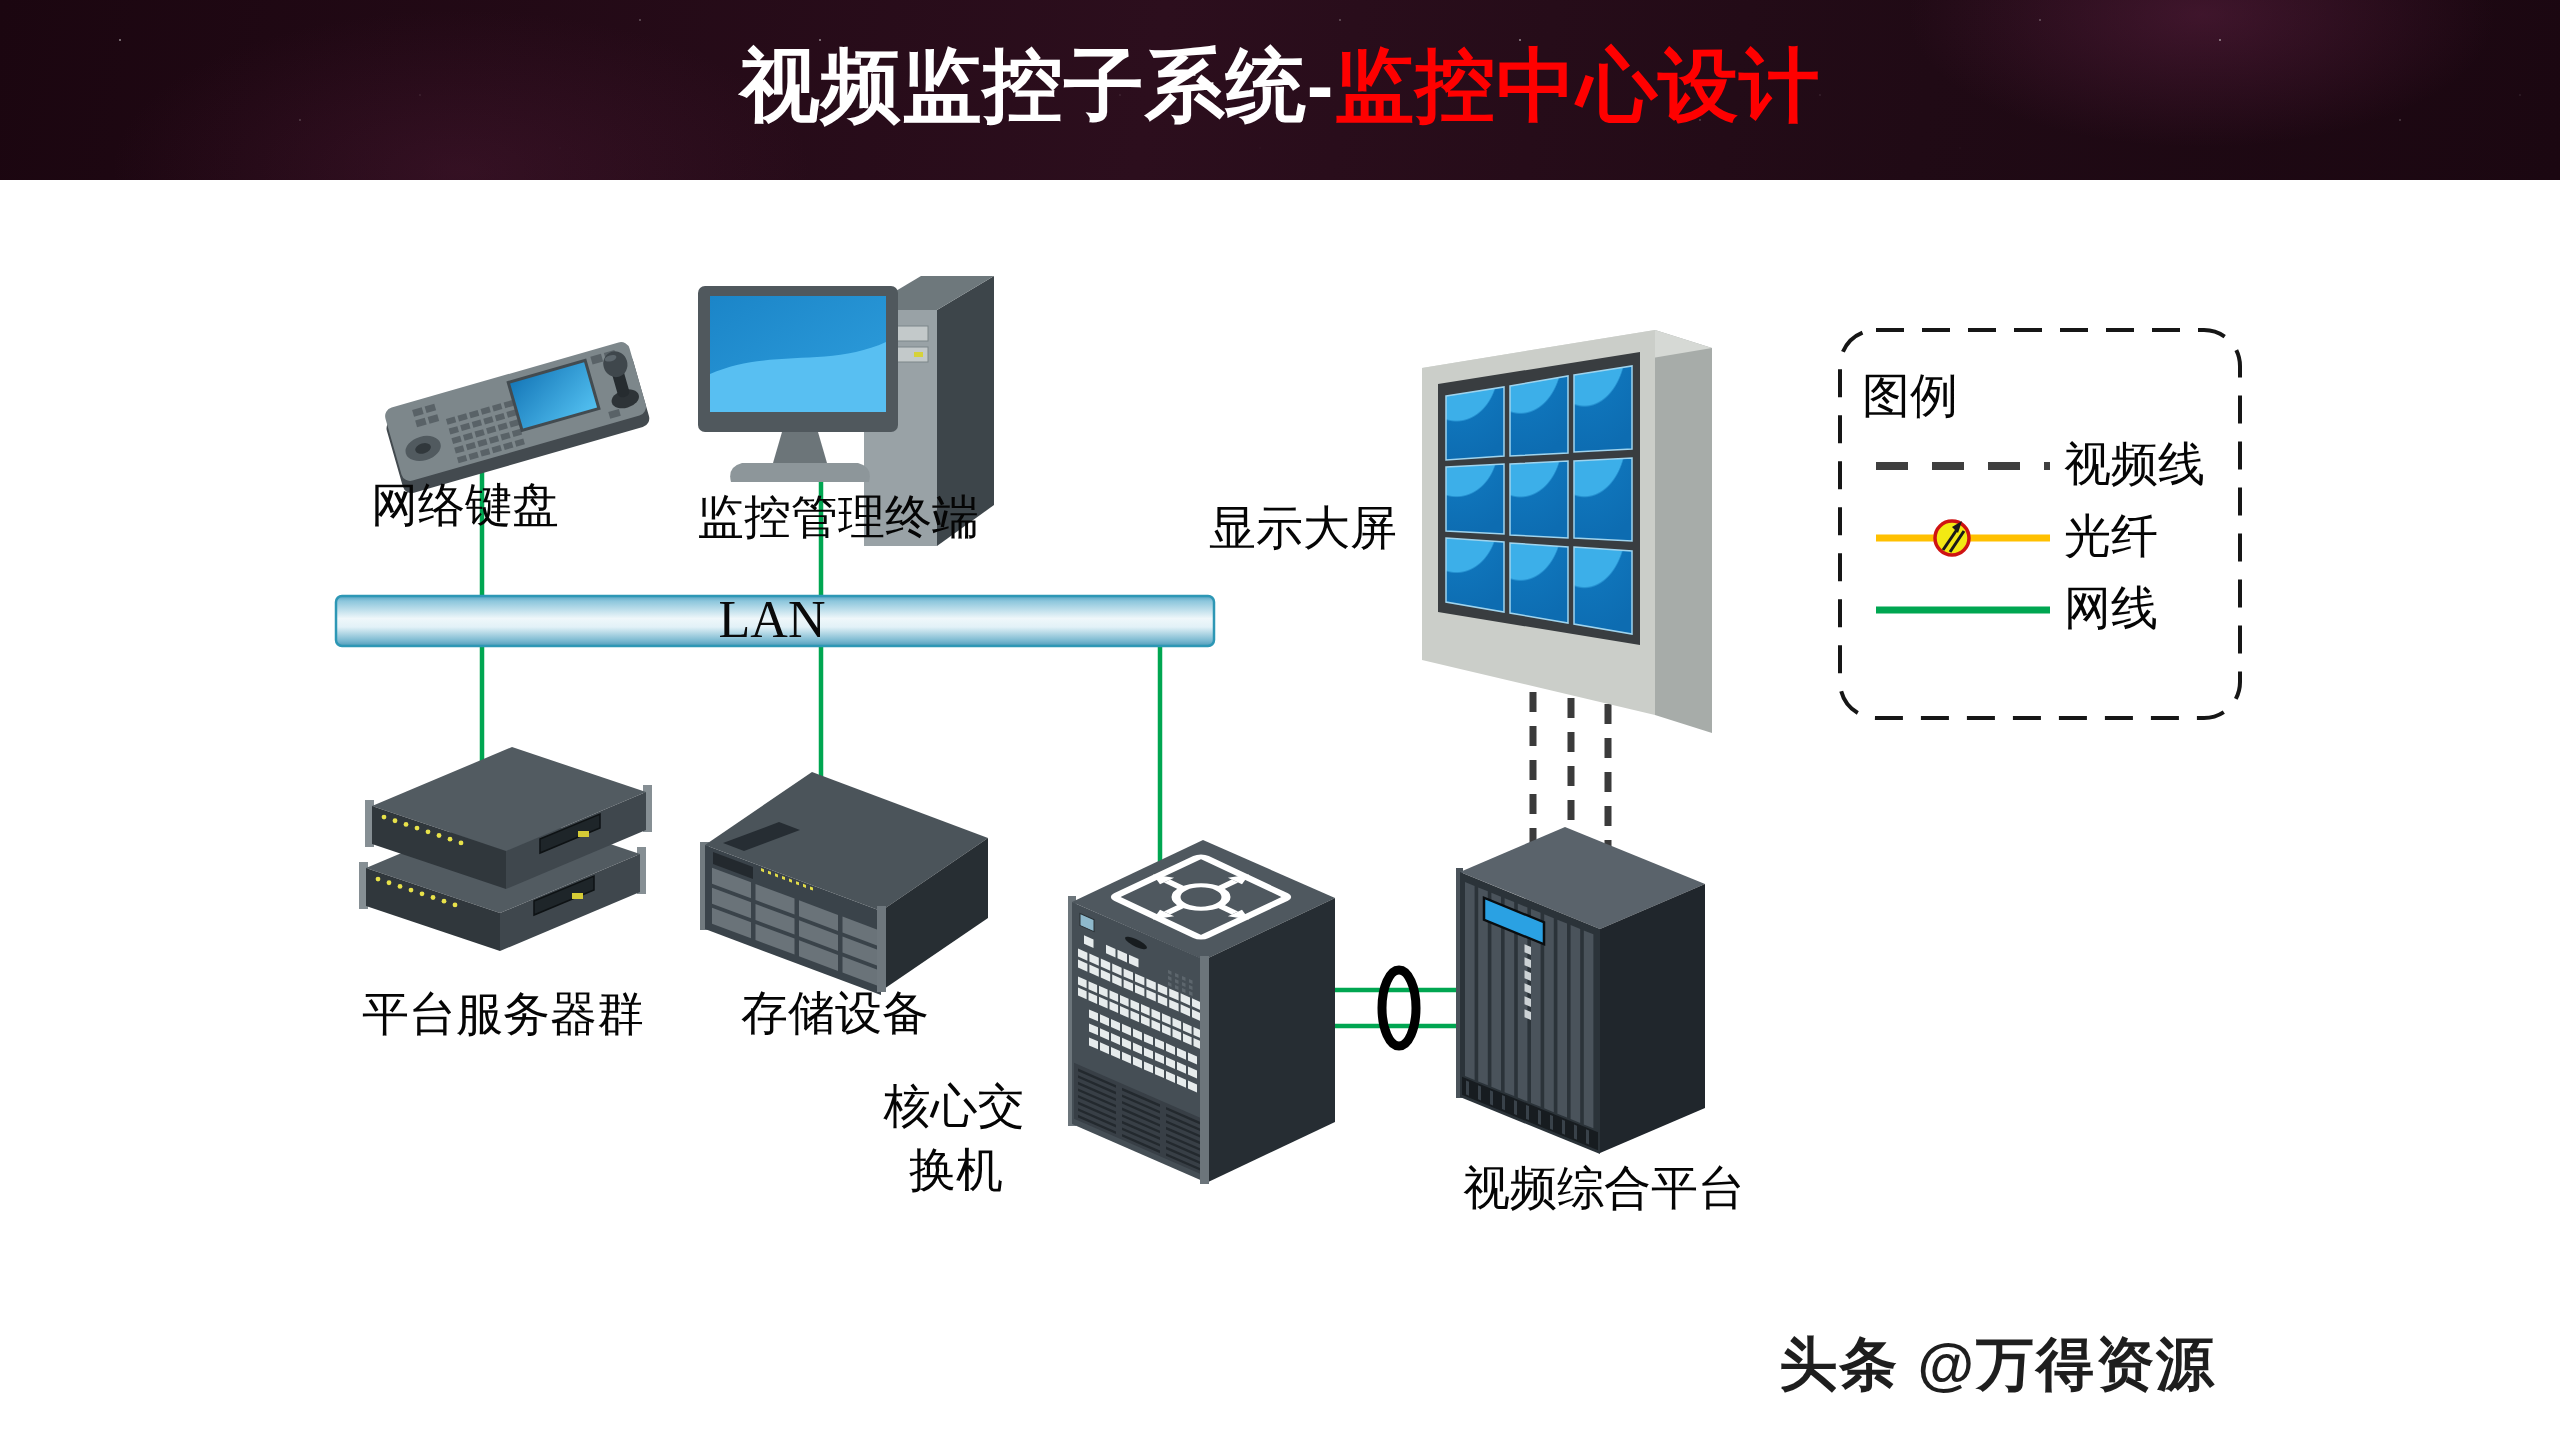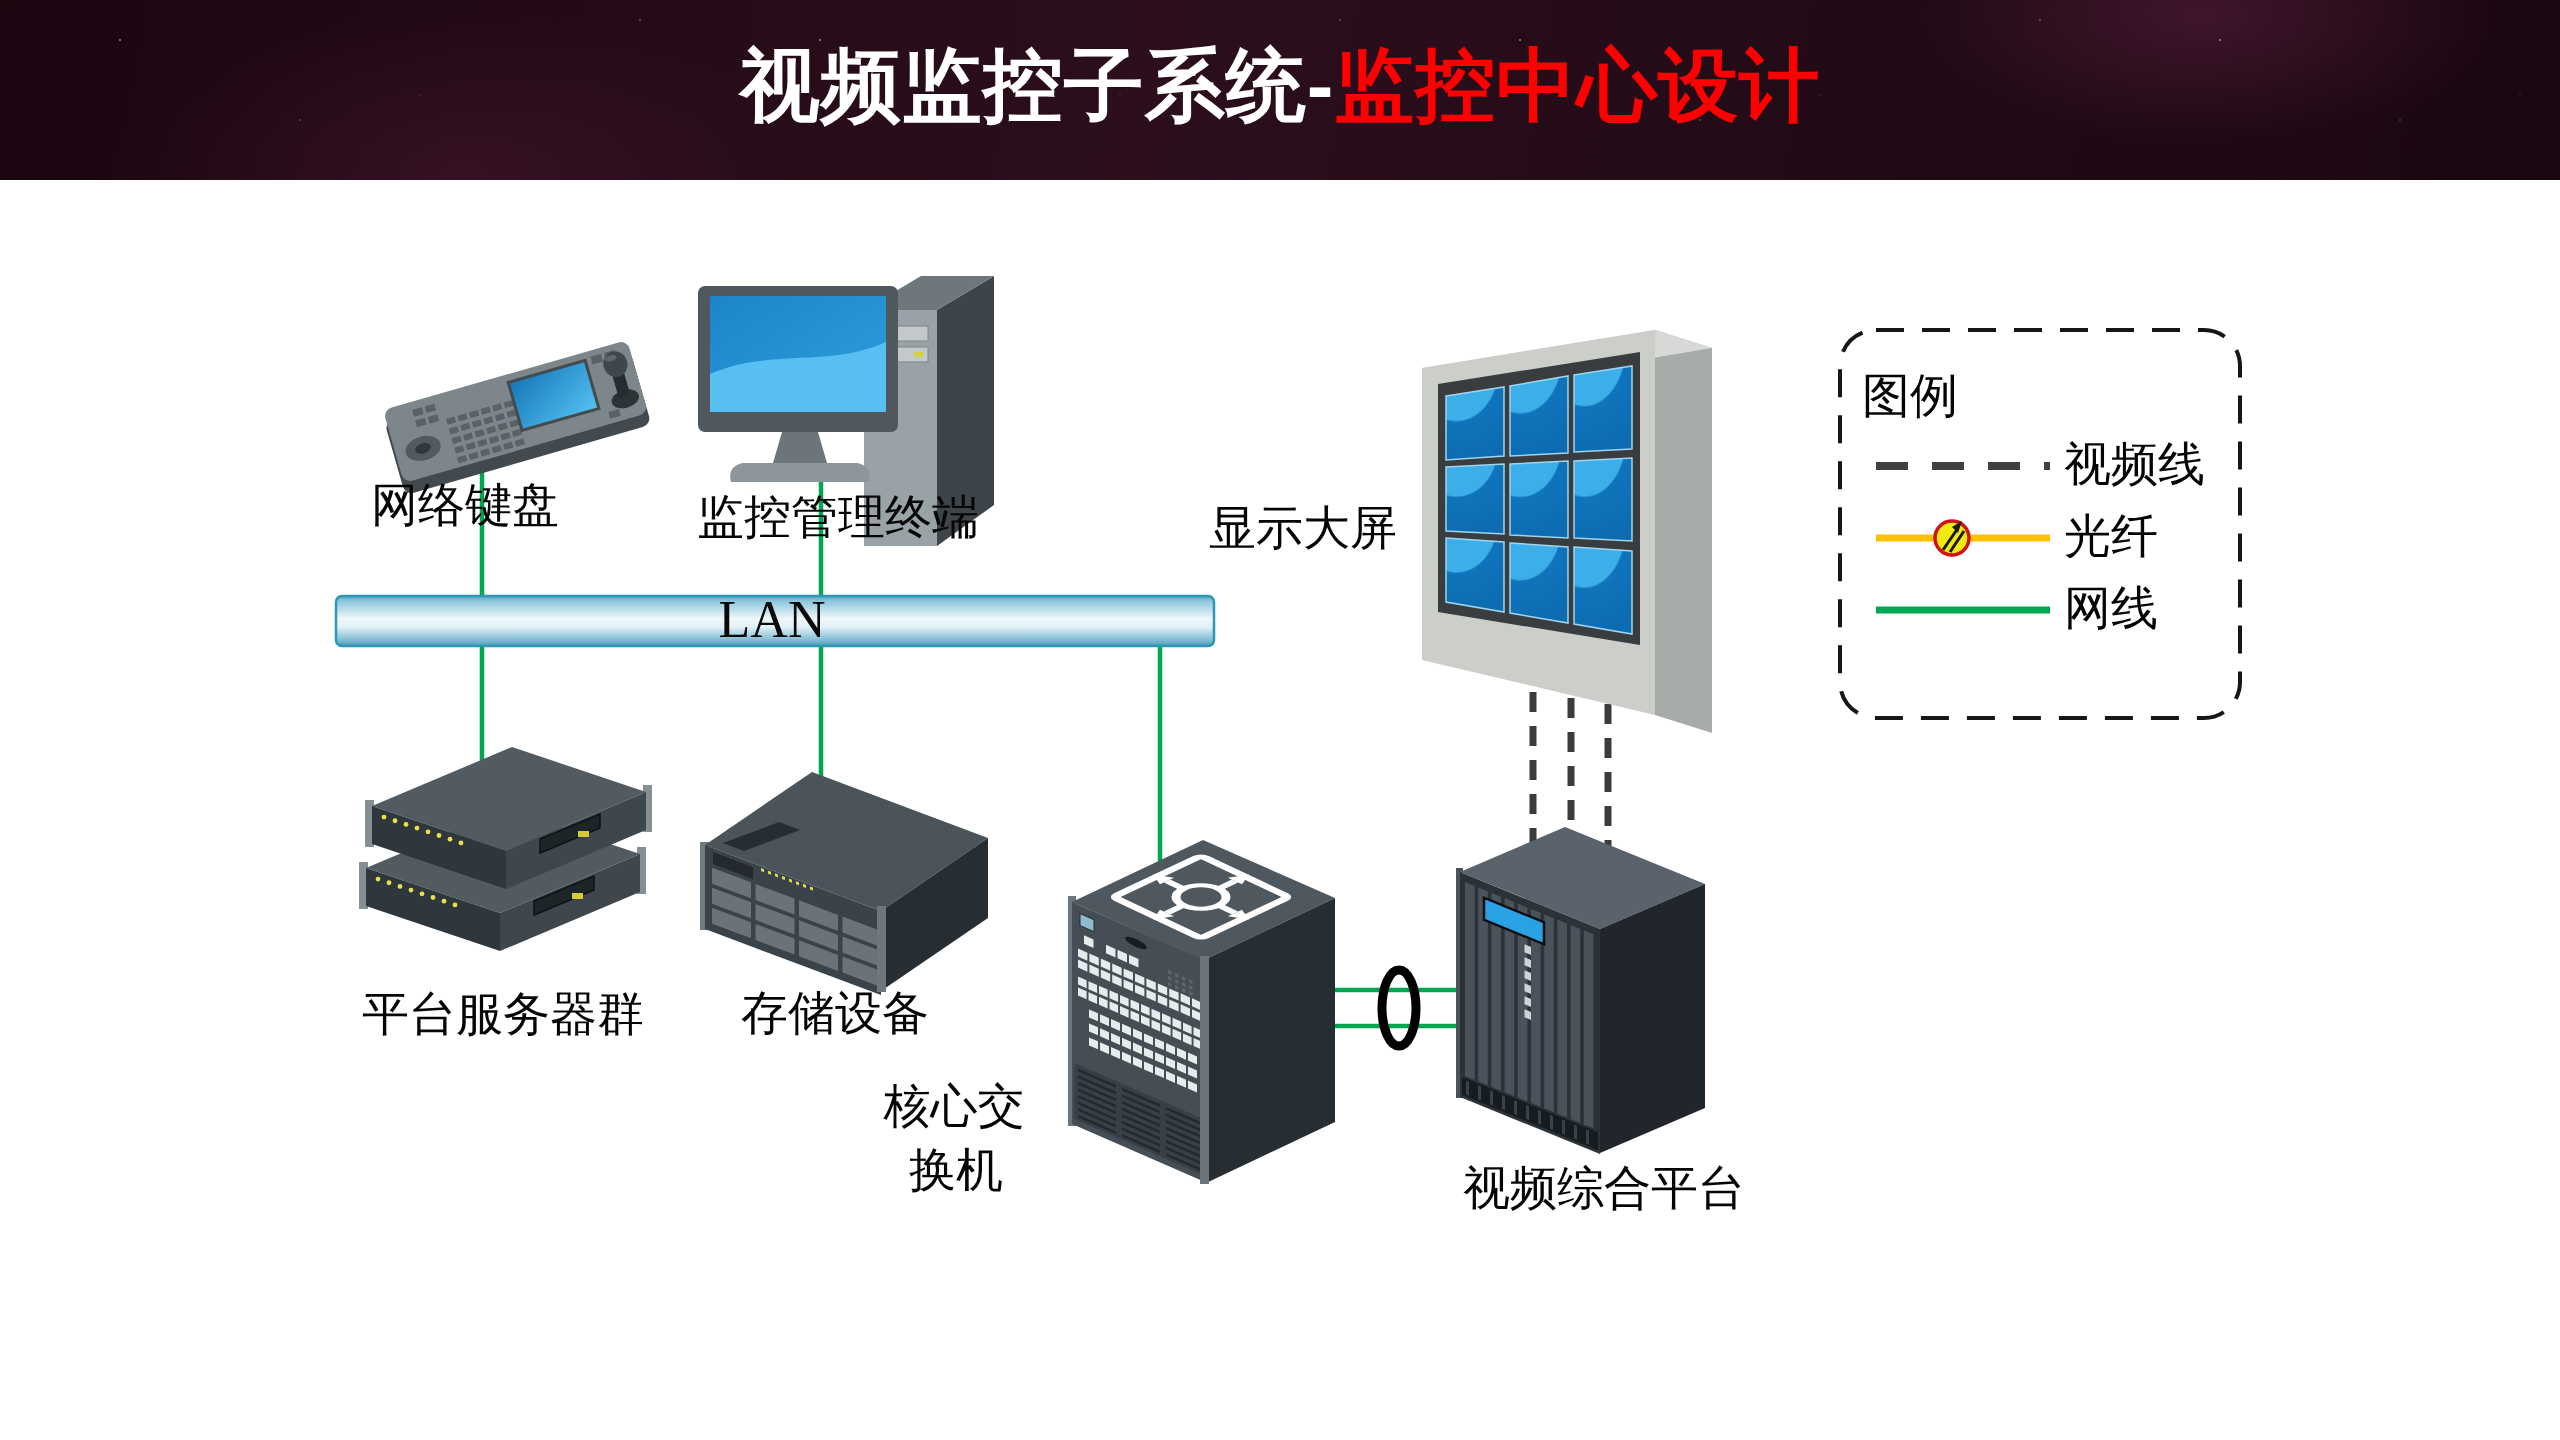--- a/index.html
+++ b/index.html
@@ -473,13 +473,14 @@
         <line x1="1950" y1="552" x2="1964" y2="531" stroke="#1a1a1a" stroke-width="3"></line>
         <polygon points="1962,521 1952,527 1958,533" fill="#1a1a1a"></polygon>
       </g>
       <text class="legend-lbl" x="2064" y="552">光纤</text>
 
       <line x1="1876" y1="610" x2="2050" y2="610" stroke="#00a651" stroke-width="7"></line>
       <text class="legend-lbl" x="2064" y="624">网线</text>
     </g>
   </svg>
 
+  <div class="watermark">头条 @万得资源</div>
 </div>
 
 </body></html>

